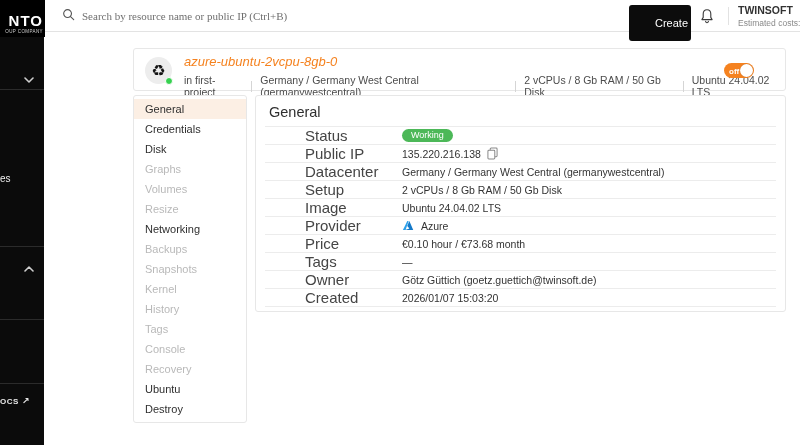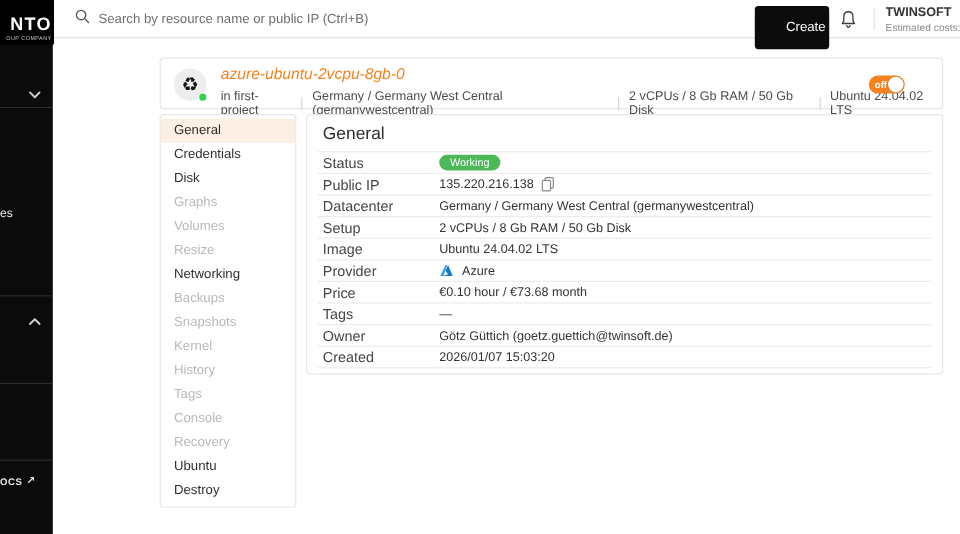--- a/index.html
+++ b/index.html
@@ -21,21 +21,21 @@
   .sb-fragment { position:absolute; left:0; color:#efefef; font-size:10px; white-space:nowrap; }
   .sb-docs { position:absolute; left:0; top:396px; color:#e8e8e8; font-size:8px; font-weight:bold;
     letter-spacing:0.5px; display:flex; align-items:center; gap:3px; }
   .ext-arrow { font-family:"DejaVu Sans", sans-serif; font-size:9px; font-weight:bold; }
 
   
   .topbar { position:absolute; left:44px; top:0; width:756px; height:32px; background:#fff;
     border-bottom:1px solid #e3e3e3; z-index:4; }
   .search-wrap { position:absolute; left:18px; top:0; height:32px; display:flex; align-items:center; gap:7px; }
   .search-input { border:none; outline:none; font-size:11px; width:300px; color:#333;
-    font-family:Liberation Sans, sans-serif; background:transparent; }
+    font-family:Liberation Serif, serif; background:transparent; }
   .search-input::placeholder { color:#6f6f6f; }
   .create-btn { position:absolute; left:585px; top:5px; width:62px; height:36px; background:#0c0c0c;
     color:#fff; border:none; border-radius:3px; font-size:11px; font-family:Liberation Sans, sans-serif;
     display:flex; align-items:center; justify-content:center; gap:5px; cursor:pointer;padding-left:28px; }
   .bell-wrap { position:absolute; left:655px; top:8px; width:16px; height:16px; }
   .top-divider { position:absolute; left:684px; top:7px; width:1px; height:18px; background:#e2e2e2; }
   .account { position:absolute; left:694px; top:4px; width:62px; overflow:hidden; }
   .account-name { font-size:10.5px; font-weight:bold; color:#333; white-space:nowrap; }
   .account-costs { font-size:8.5px; color:#8a8a8a; white-space:nowrap; margin-top:2px; }
 
@@ -65,21 +65,21 @@
   .menu-item { height:20px; display:flex; align-items:center; padding-left:11px; font-size:11px;
     color:#2f2f2f; cursor:pointer; }
   .menu-item.active { background:#fcefe4; }
   .menu-item.disabled { color:#b9b9b9; cursor:default; }
 
   
   .panel-card { left:255px; top:95px; width:531px; height:217px; }
   .panel-heading { margin:8px 0 6px 13px; font-size:14.5px; font-weight:500; color:#2f2f2f; }
   .g-table { margin:0 9px; border-top:1px solid #ececec; }
   .g-row { display:flex; align-items:center; height:18px; border-bottom:1px solid #ececec; padding-left:4px; }
-  .g-label { width:97px; font-size:12px; color:#454545; flex-shrink:0; }
+  .g-label { width:97px; font-size:15px; color:#454545; flex-shrink:0;margin-left:36px; }
   .g-value { font-size:10.5px; color:#333; display:flex; align-items:center; gap:6px; }
   .badge { background:#4cb858; color:#fff; font-size:9px; padding:2px 9px; border-radius:9px; line-height:1; }
   .copy-icon { cursor:pointer; display:inline-flex; }
   .azure-icon { display:inline-flex; margin-right:1px; }
 </style>
 </head>
 <body>
 
 <div class="dark-sidebar">
   <div class="logo-box">

